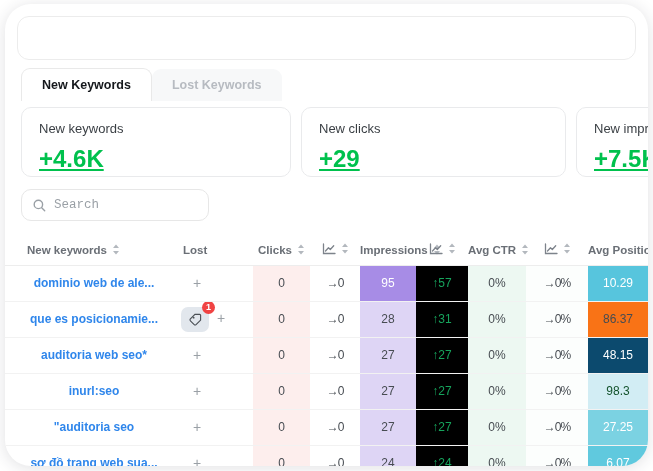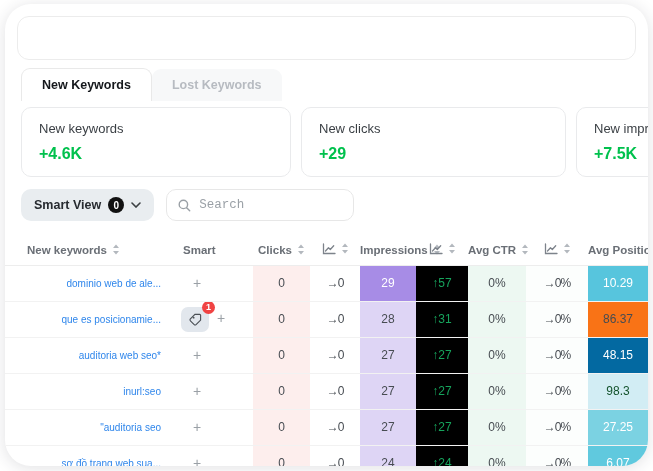--- a/index.html
+++ b/index.html
@@ -16,39 +16,39 @@
   .tabs { display:flex; margin: 8px 0 0 16px; align-items:flex-end; }
   .tab { padding: 9px 20px; font-size: 12.5px; border-radius: 9px 9px 0 0; cursor: pointer; }
   .tab.active { background:#fff; border:1px solid #e9e9e9; border-bottom:none; color:#15181c; font-weight:bold; }
   .tab.inactive { background:#f7f8f9; color:#b7bbc1; font-weight:bold; }
 
   
   .cards { display:flex; gap:10px; margin: 6px 0 0 16px; }
   .card { flex:none; border:1px solid #e9eaec; border-radius: 10px; background:#fff; padding: 13px 17px; height: 70px; }
   .card.c1 { width: 270px; } .card.c2 { width: 265px; } .card.c3 { width: 265px; }
   .card .label { font-size: 13px; color:#3a3f44; white-space:nowrap; }
-  .card .value { margin-top: 9px; font-size: 16px; font-weight: bold; color: #00c14d; }
+  .card .value { margin-top: 9px; font-size: 24px; font-weight: bold; color: #00c14d; text-decoration: underline; }
 
   
   .controls { display:flex; gap:12px; margin: 12px 0 0 16px; align-items:center; }
   .pill { display:flex; align-items:center; gap:7px; height:32px; padding:0 13px; background:#e9edf0; border-radius:10px; font-size:12.5px; font-weight:bold; color:#272b30; cursor:pointer; }
   .pill .badge { width:16px; height:16px; border-radius:50%; background:#111; color:#fff; font-size:10px; display:flex; align-items:center; justify-content:center; font-weight:bold; }
   .search { display:flex; align-items:center; gap:8px; width:188px; height:32px; padding:0 11px; border:1px solid #e7e7e7; border-radius:10px; background:#fff; }
   .search input { border:none; outline:none; width:100%; font-size:12.5px; color:#ec4899; font-family:Liberation Mono, monospace; }
   .search input::placeholder { color:#9aa0a6; }
 
   
   table { width:100%; border-collapse:collapse; table-layout:fixed; margin-top:14px; }
   col.c-kw{width:156px} col.c-tags{width:92px} col.c-clicks{width:57px} col.c-ct{width:50px}
   col.c-imp{width:56px} col.c-it{width:52px} col.c-ctr{width:58px} col.c-ctt{width:62px}
   th { height:30px; font-size:11.5px; font-weight:bold; color:#6a6f76; text-align:center; border-bottom:1px solid #ededed; white-space:nowrap; }
   th.left { text-align:left; padding-left:22px; }
   th .hwrap { display:inline-flex; align-items:center; gap:5px; }
   td { height:36px; font-size:12px; color:#474c52; text-align:center; border-bottom:1px solid #f2f2f2; white-space:nowrap; overflow:hidden; }
-  td.kw { text-align:right; padding-left:22px; color:#2f86eb; font-weight:normal; font-size:10px; }
+  td.kw { text-align:center; padding-left:22px; color:#2f86eb; font-weight:bold; font-size:12px; }
   td.tags { text-align:left; padding-left:32px; color:#9aa0a6; font-size:14px; }
   td.clicks { background:#fdeeed; }
   td.ctr { background:#edf8f2; }
   td.ctt { background:#fcfefd; }
   td.it { background:#000000; color:#16a45c; }
   .arrow { letter-spacing:-1px; }
   .tagchip { position:relative; display:inline-flex; align-items:center; justify-content:center; width:28px; height:25px; background:#e2e7ed; border-radius:7px; vertical-align:middle; margin-left:-12px; margin-right:8px; cursor:pointer; }
   .tagchip .chipbadge { position:absolute; top:-6px; right:-6px; width:13px; height:13px; border-radius:50%; background:#f04343; color:#fff; font-size:9px; display:flex; align-items:center; justify-content:center; font-weight:bold; }
   .sorticon svg, .charticon svg { display:block; }
 </style>
@@ -73,29 +73,20 @@
       <div class="label">New clicks</div>
       <div class="value">+29</div>
     </div>
     <div class="card c3">
       <div class="label">New impressions</div>
       <div class="value">+7.5K</div>
     </div>
   </div>
 
   <div class="controls">
-    <div class="pill">
-      <span>Smart View</span>
-      <span class="badge">0</span>
-      <span style="display:flex">
-        <svg width="10" height="6" viewBox="0 0 10 6">
-            <path d="M1 1l4 4 4-4" fill="none" stroke="#3c4043" stroke-width="1.6" stroke-linecap="round"></path>
-          </svg>
-      </span>
-    </div>
     <div class="search">
       <span style="display:flex">
         <svg width="13" height="13" viewBox="0 0 13 13">
             <circle cx="5.4" cy="5.4" r="4.2" fill="none" stroke="#9aa0a6" stroke-width="1.4"></circle>
             <path d="M8.7 8.7l3 3" stroke="#9aa0a6" stroke-width="1.4" stroke-linecap="round"></path>
           </svg>
       </span>
       <input type="text" placeholder="Search" style="">
     </div>
   </div>
@@ -120,21 +111,21 @@
               <span class="sorticon">
                 <svg width="8" height="11" viewBox="0 0 8 11">
                   <path d="M4 0.5 7 4H1z" fill="#b3b8be"></path>
                   <path d="M4 10.5 1 7h6z" fill="#b3b8be"></path>
                 </svg>
               </span>
             </span>
         </th>
         <th class="left">
           <span class="hwrap">
-              <span>Smart</span>
+              <span>Lost</span>
             </span>
         </th>
         <th>
           <span class="hwrap">
               <span>Clicks</span>
               <span class="sorticon">
                 <svg width="8" height="11" viewBox="0 0 8 11">
                   <path d="M4 0.5 7 4H1z" fill="#b3b8be"></path>
                   <path d="M4 10.5 1 7h6z" fill="#b3b8be"></path>
                 </svg>
@@ -217,21 +208,21 @@
             </span>
         </th>
       </tr>
     </thead>
     <tbody id="rows">
         <tr>
           <td class="kw">dominio web de ale...</td>
           <td class="tags"><span>+</span></td>
           <td class="clicks">0</td>
           <td><span class="arrow">→0</span></td>
-          <td style="background:#a78ce6;color:#fff">29</td>
+          <td style="background:#a78ce6;color:#fff">95</td>
           <td class="it">↑57</td>
           <td class="ctr">0%</td>
           <td class="ctt"><span class="arrow">→0%</span></td>
           <td style="background:#57c5dd;color:#fff">10.29</td>
         </tr>
         <tr>
           <td class="kw">que es posicionamie...</td>
           <td class="tags"><span class="tagchip">
               <span style="display:flex">
                 <svg width="13" height="13" viewBox="0 0 14 14">
@@ -251,21 +242,21 @@
         </tr>
         <tr>
           <td class="kw">auditoria web seo*</td>
           <td class="tags"><span>+</span></td>
           <td class="clicks">0</td>
           <td><span class="arrow">→0</span></td>
           <td style="background:#ded5f5;color:#474c52">27</td>
           <td class="it">↑27</td>
           <td class="ctr">0%</td>
           <td class="ctt"><span class="arrow">→0%</span></td>
-          <td style="background:#0369a1;color:#fff">48.15</td>
+          <td style="background:#0c4a6e;color:#fff">48.15</td>
         </tr>
         <tr>
           <td class="kw">inurl:seo</td>
           <td class="tags"><span>+</span></td>
           <td class="clicks">0</td>
           <td><span class="arrow">→0</span></td>
           <td style="background:#ded5f5;color:#474c52">27</td>
           <td class="it">↑27</td>
           <td class="ctr">0%</td>
           <td class="ctt"><span class="arrow">→0%</span></td>

